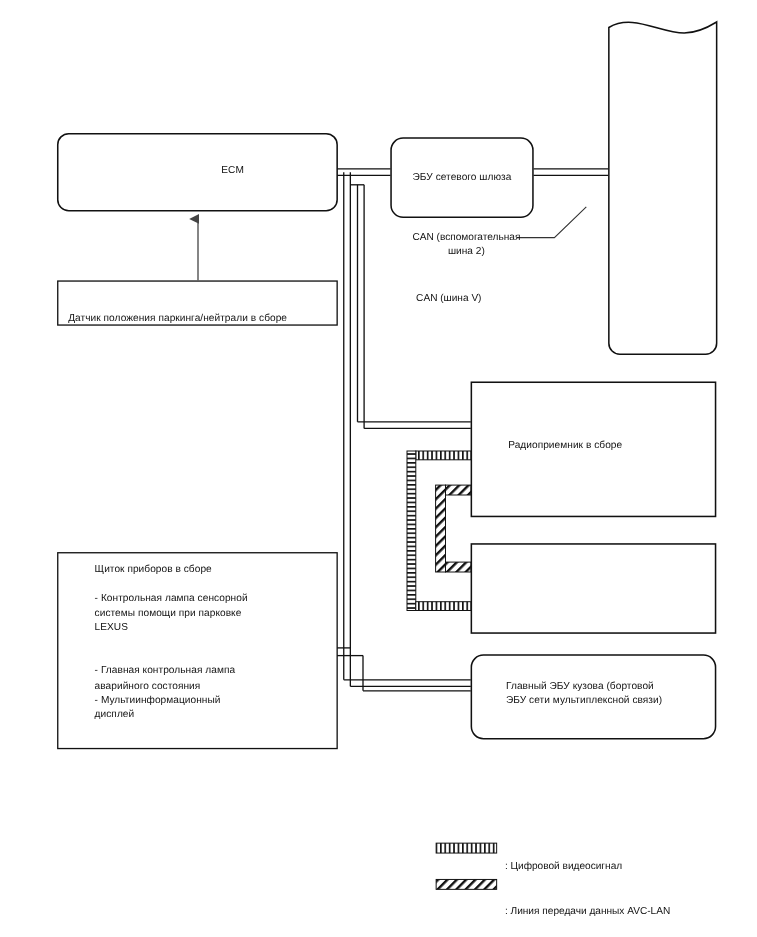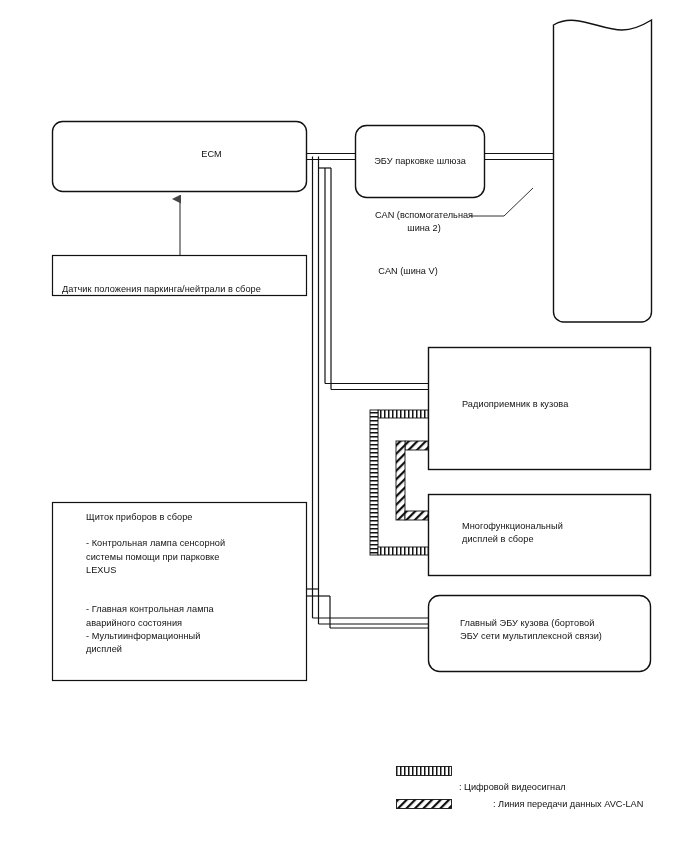--- a/index.html
+++ b/index.html
@@ -128,27 +128,25 @@
     </g>
 
     <rect x="396.5" y="766.5" width="55" height="9" fill="url(#vhatch)" stroke="#111111" stroke-width="0.9"></rect>
     <rect x="396.5" y="799.5" width="55" height="9" fill="url(#dhatch)" stroke="#111111" stroke-width="0.9"></rect>
   </svg>
 
   <div class="node-label center" style="left:52px;top:148px;width:255px;padding-left:32px;">ECM</div>
 
   <div class="node-label" style="left:62px;top:269px;width:240px;margin-top:14px;">Датчик положения паркинга/нейтрали в сборе</div>
 
-  <div class="node-label center" style="left:356px;top:155px;width:128px;">ЭБУ парковке шлюза</div>
+  <div class="node-label center" style="left:356px;top:155px;width:128px;">ЭБУ сетевого шлюза</div>
 
 
-  <div class="node-label" style="left:462px;top:398px;width:185px;">Радиоприемник в кузова</div>
+  <div class="node-label" style="left:462px;top:398px;width:185px;">Радиоприемник в сборе</div>
 
-  <div class="node-label" style="left:462px;top:520px;width:185px;">Многофункциональный
-дисплей в сборе</div>
 
   <div class="node-label" style="left:460px;top:617px;width:195px;">Главный ЭБУ кузова (бортовой
 ЭБУ сети мультиплексной связи)</div>
 
   <div class="node-label" style="left:86px;top:511px;width:215px;">Щиток приборов в сборе
 
 - Контрольная лампа сенсорной
 системы помощи при парковке
 LEXUS
 
@@ -158,15 +156,15 @@
 - Мультиинформационный
 дисплей</div>
 
   <div class="bus-label" style="left:354px;top:209px;width:140px;">CAN (вспомогательная
 шина 2)</div>
 
   <div class="bus-label" style="left:338px;top:265px;width:140px;">CAN (шина V)</div>
 
   <div class="legend-label" style="left:459px;top:765px;margin-top:16px;">: Цифровой видеосигнал</div>
 
-  <div class="legend-label" style="left:459px;top:798px;margin-left:34px;">: Линия передачи данных AVC-LAN</div>
+  <div class="legend-label" style="left:459px;top:822px;">: Линия передачи данных AVC-LAN</div>
 
 </div>
 
 </body></html>

